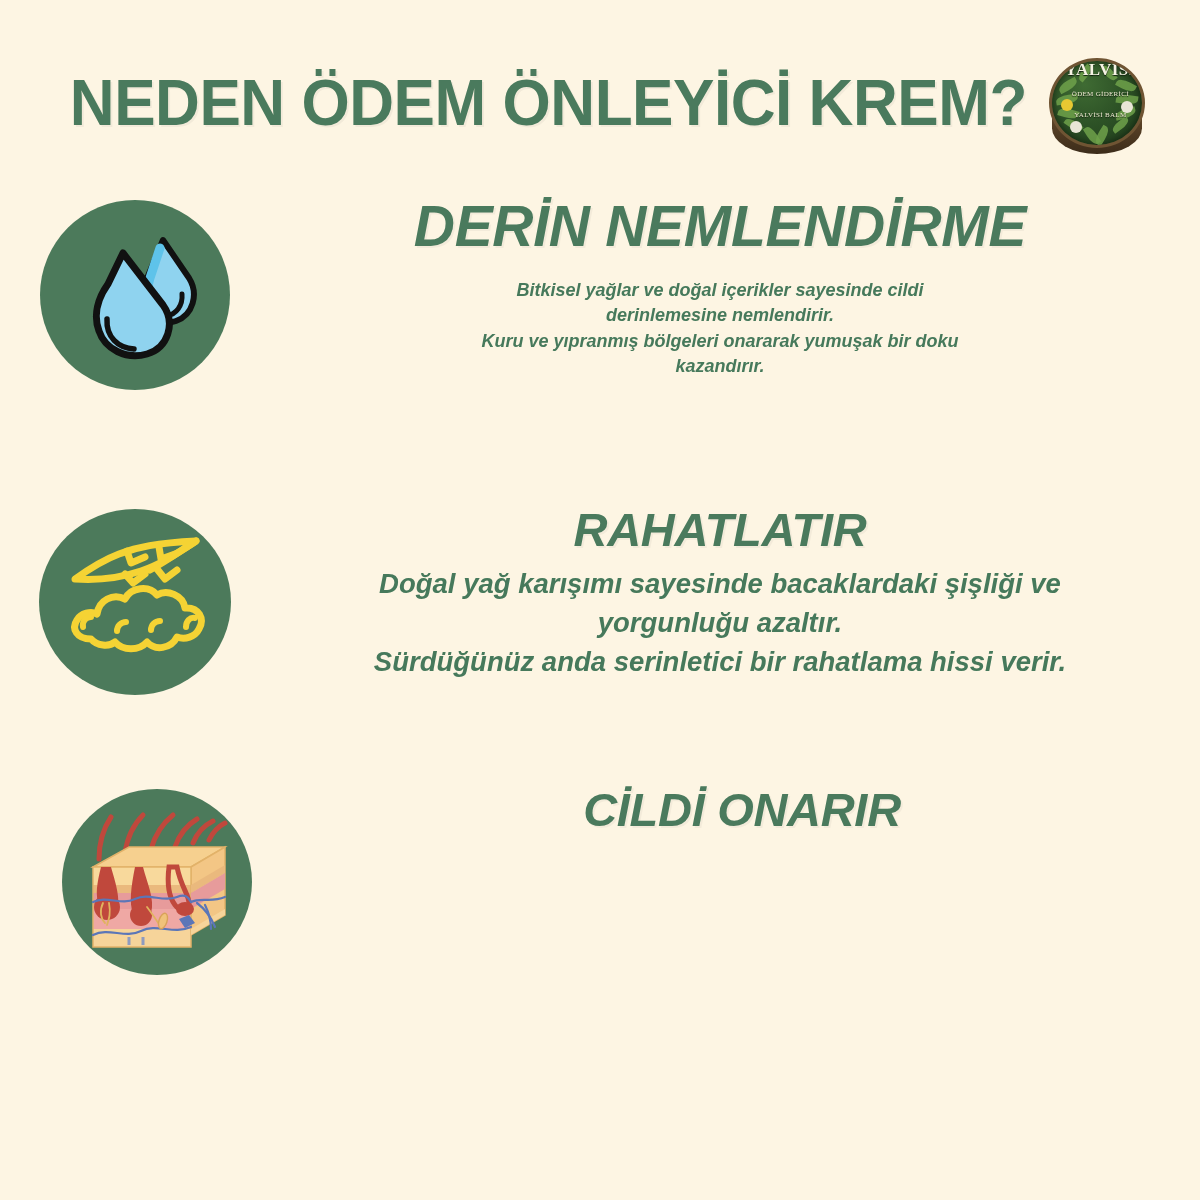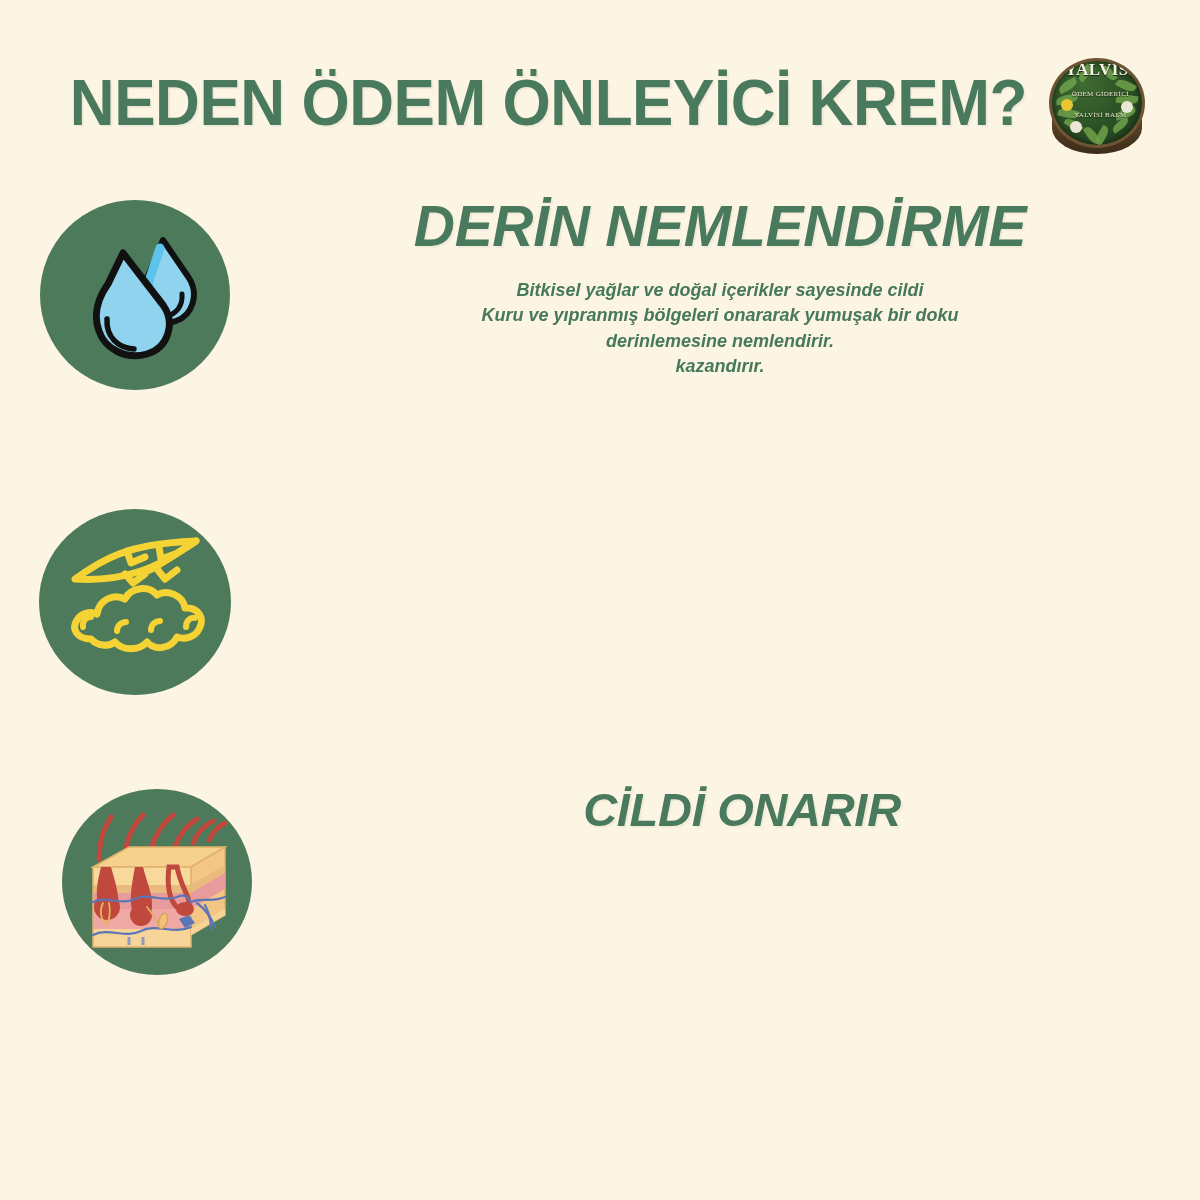--- a/index.html
+++ b/index.html
@@ -232,22 +232,22 @@
 
         <path d="M63 33 L103 85 C116 103 108 128 87 134 C66 140 45 129 39 111 C33 95 38 78 48 64 Z" fill="#8fd3ef" stroke="#111" stroke-width="7" stroke-linejoin="round"></path>
         <path d="M47 99 C46 117 58 128 74 129" fill="none" stroke="#111" stroke-width="5.5" stroke-linecap="round"></path>
       </svg>
     </div>
   </div>
   <div class="text-col">
     <h2 class="sec-title">DERİN NEMLENDİRME</h2>
     <p class="sec-body">
       <span class="ln">Bitkisel yağlar ve doğal içerikler sayesinde cildi</span>
+      <span class="ln">derinlemesine nemlendirir.</span>
       <span class="ln">Kuru ve yıpranmış bölgeleri onararak yumuşak bir doku</span>
-      <span class="ln">derinlemesine nemlendirir.</span>
       <span class="ln">kazandırır.</span>
     </p>
   </div>
 </div>
 
 <div class="section" id="section-1">
   <div class="icon-col">
     <div class="icon-circle">
       <svg class="svg-icon" width="160" height="150" viewBox="0 0 160 150">
         <g fill="none" stroke="#f5d334" stroke-width="7" stroke-linecap="round" stroke-linejoin="round">
@@ -268,20 +268,28 @@
                    C84 124 68 124 60 115
                    C54 120 42 119 36 112 Z"></path>
           <path d="M28 100 C27 94 31 90 36 90" stroke-width="6"></path>
           <path d="M62 104 C62 99 66 95 71 95" stroke-width="6"></path>
           <path d="M96 103 C96 98 100 94 105 94" stroke-width="6"></path>
           <path d="M131 100 C131 94 135 90 140 91" stroke-width="6"></path>
         </g>
       </svg>
     </div>
   </div>
+  <div class="text-col">
+    <h2 class="sec-title">RAHATLATIR</h2>
+    <p class="sec-body">
+      <span class="ln">Doğal yağ karışımı sayesinde bacaklardaki şişliği ve</span>
+      <span class="ln">yorgunluğu azaltır.</span>
+      <span class="ln">Sürdüğünüz anda serinletici bir rahatlama hissi verir.</span>
+    </p>
+  </div>
 </div>
 
 <div class="section" id="section-2">
   <div class="icon-col">
     <div class="icon-circle">
       <svg class="svg-icon" width="160" height="150" viewBox="0 0 160 150">
 
         <g stroke="#c0483c" stroke-width="5" fill="none" stroke-linecap="round">
           <path d="M22 52 C22 36 26 22 34 10"></path>
           <path d="M48 46 C50 32 56 18 66 8"></path>

